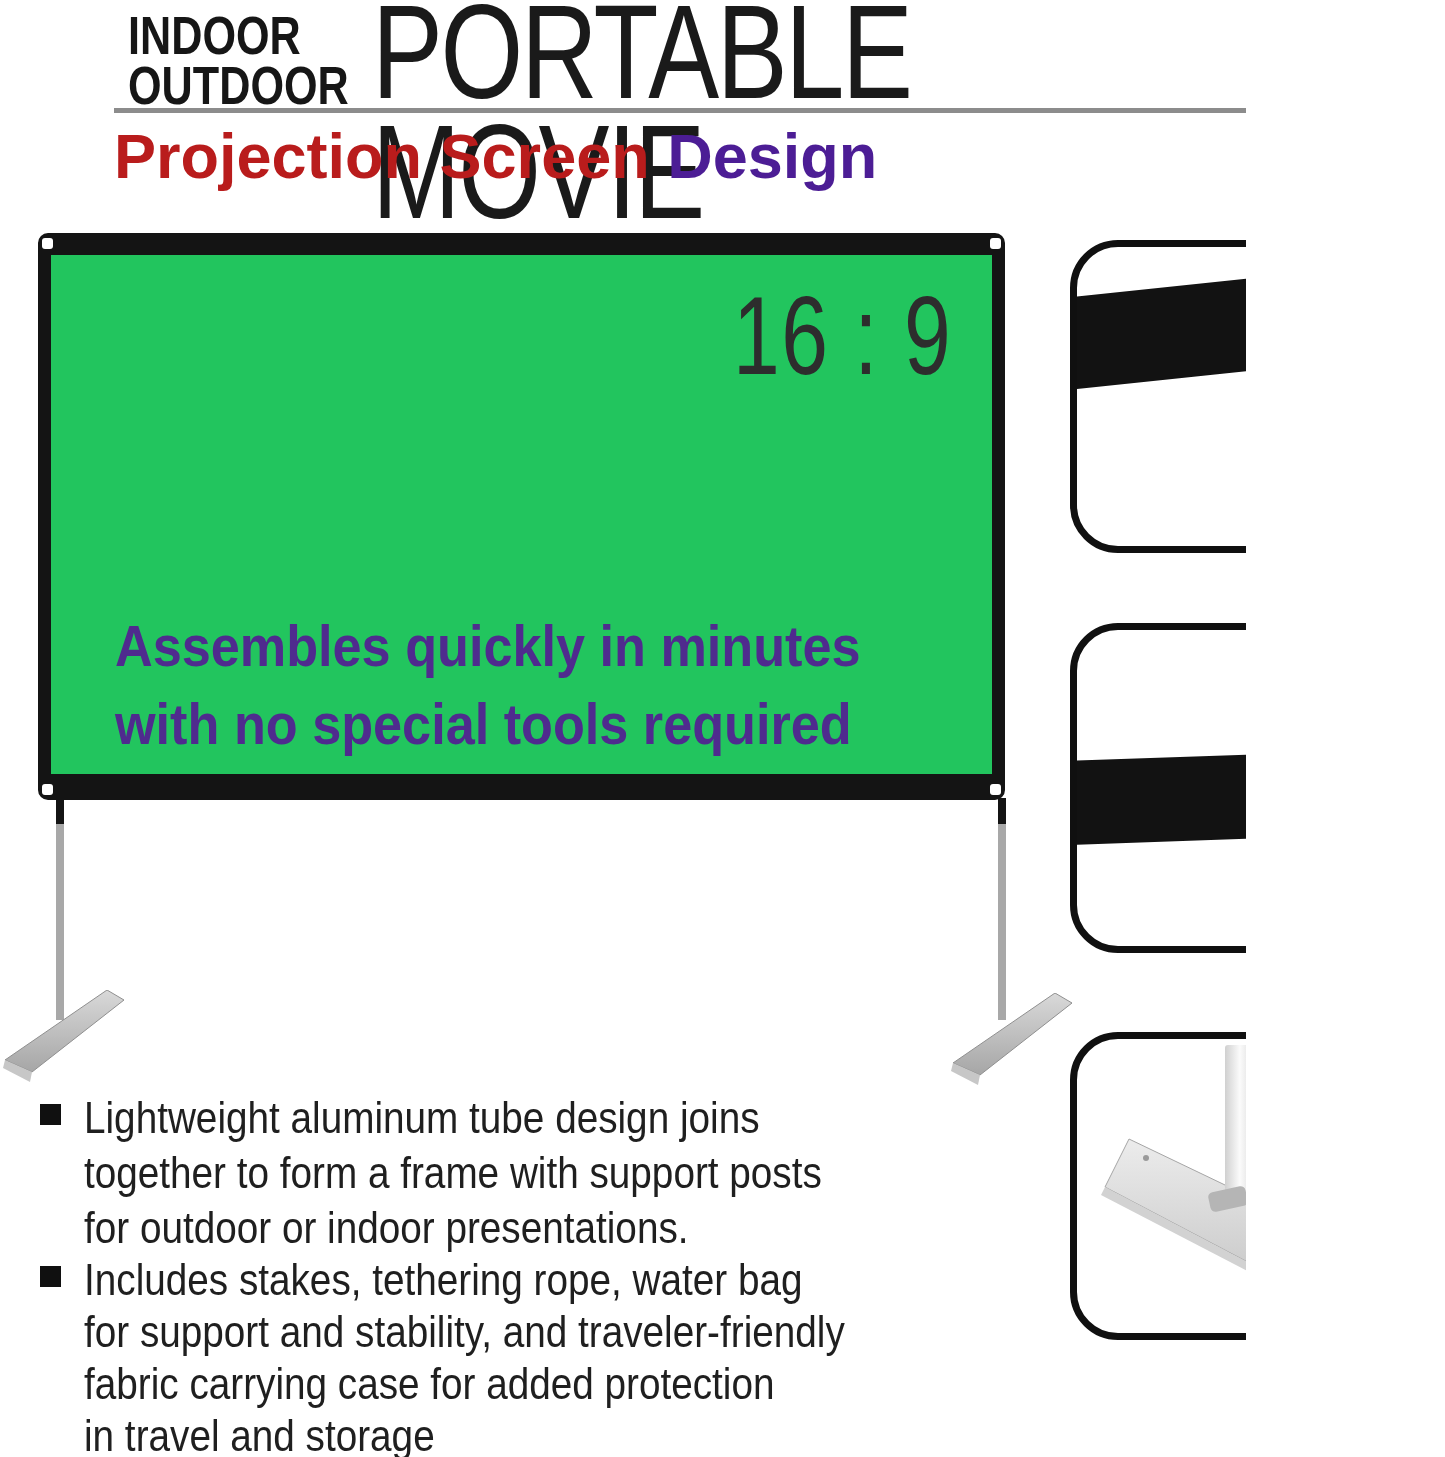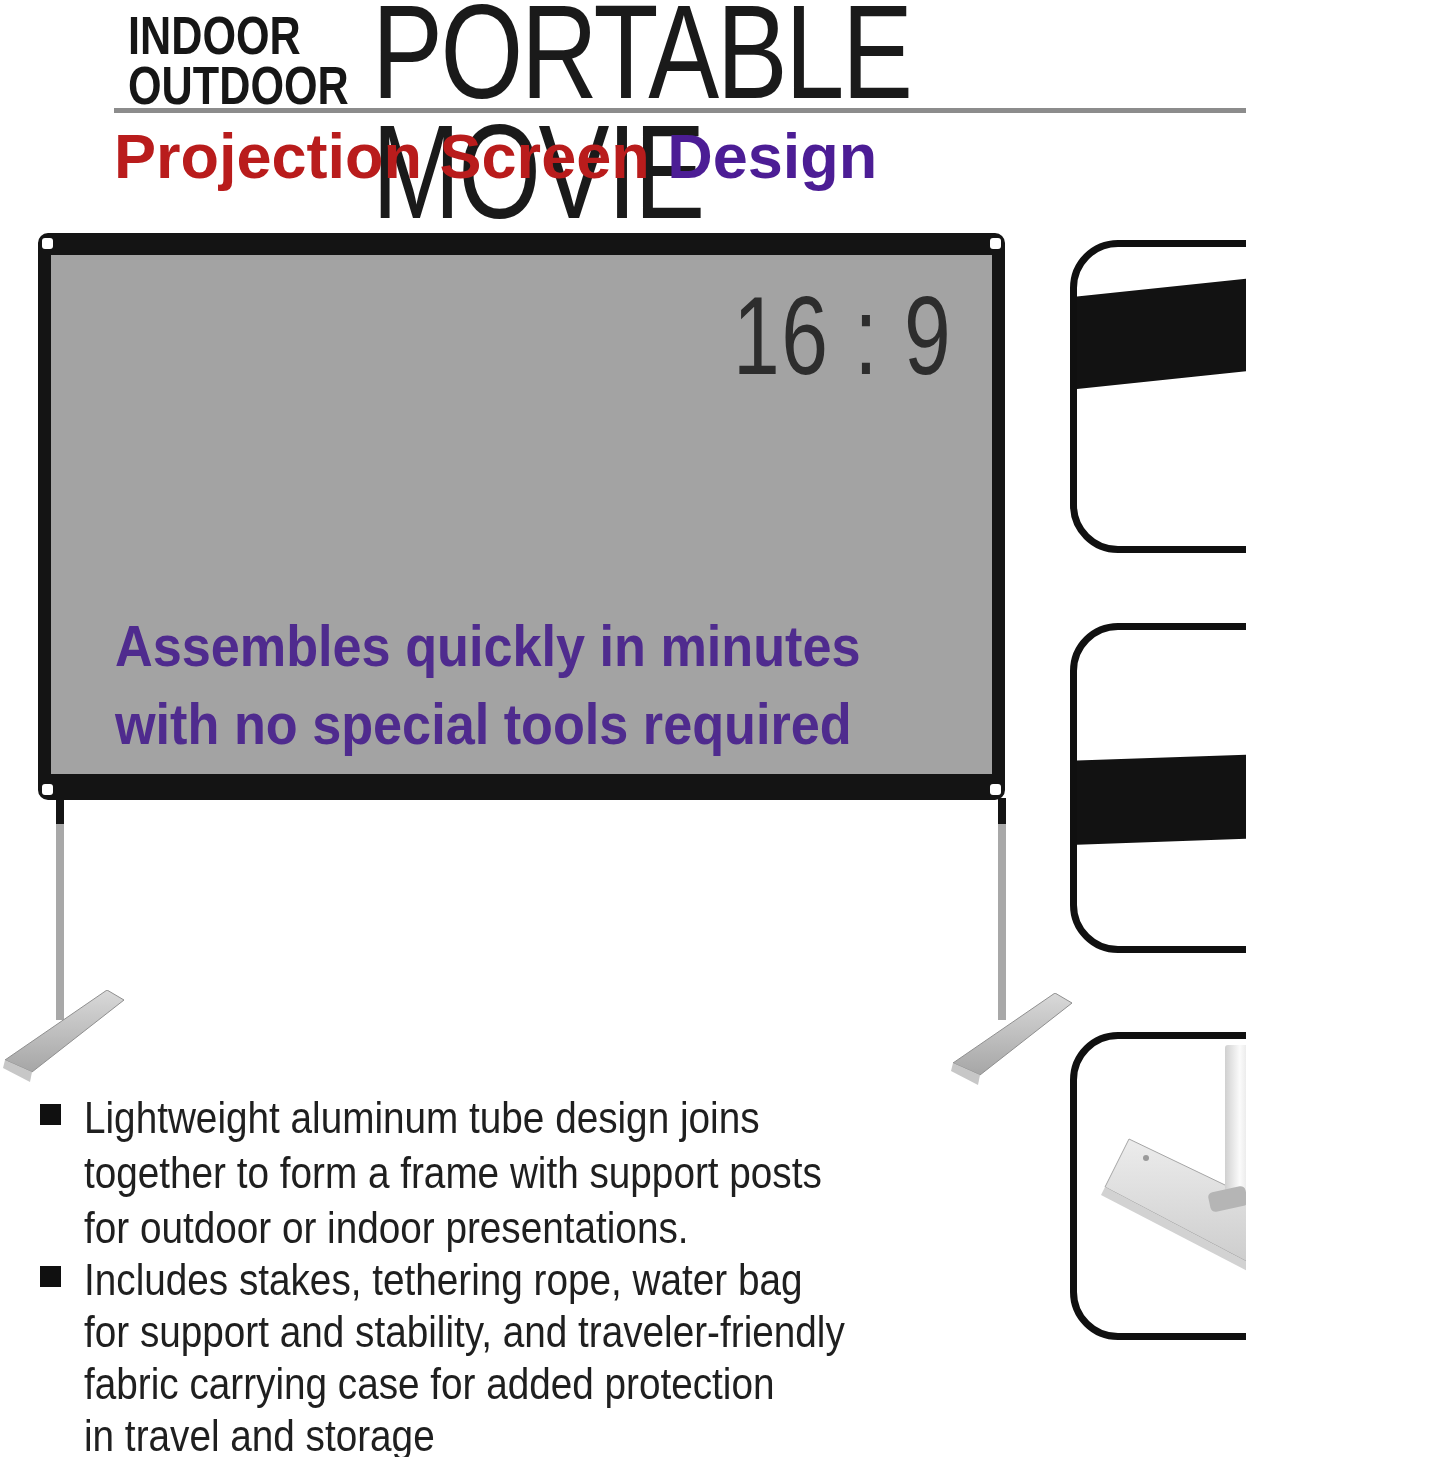--- a/index.html
+++ b/index.html
@@ -12,21 +12,21 @@
     font-size:54px;line-height:50px;transform:scaleX(0.80);transform-origin:left top;letter-spacing:0px;}
   .big-title{position:absolute;left:372px;top:-8px;color:#1a1a1a;font-weight:400;
     font-size:133px;line-height:120px;letter-spacing:-3px;transform:scaleX(0.80);transform-origin:left top;}
   .divider{position:absolute;left:114px;top:108px;width:1218px;height:5px;background:#8c8c8c;}
   .subtitle{position:absolute;left:114px;top:120px;font-size:63px;font-weight:bold;letter-spacing:0px;}
   .subtitle .gray{color:#b91c1c;}
   .subtitle .accent{color:#4c1d95;}
 
   
   .screen-frame{position:absolute;left:38px;top:233px;width:967px;height:567px;box-sizing:border-box;
-    background:#a3a3a3;border-style:solid;border-color:#141414;border-width:22px 13px 26px 13px;border-radius:10px;}
+    background:#22c55e;border-style:solid;border-color:#141414;border-width:22px 13px 26px 13px;border-radius:10px;}
   .eyelet{position:absolute;width:11px;height:11px;background:#ffffff;border-radius:3px;}
   .eyelet.tl{left:-9px;top:-17px;} .eyelet.tr{right:-9px;top:-17px;}
   .eyelet.bl{left:-9px;bottom:-21px;} .eyelet.br{right:-9px;bottom:-21px;}
   .aspect-label{position:absolute;right:40px;top:16px;color:#2d2d2d;font-size:112px;font-weight:400;
     letter-spacing:2px;transform:scaleX(0.75);transform-origin:right top;white-space:nowrap;}
   .screen-caption{position:absolute;left:64px;top:352px;color:#4f2b8e;font-weight:bold;font-size:58px;
     line-height:78px;transform:scaleX(0.90);transform-origin:left top;white-space:nowrap;}
   .leg{position:absolute;top:798px;width:8px;height:222px;background:linear-gradient(#141414 0 26px,#a8a8a8 26px);}
   .leg.left{left:56px;} .leg.right{left:998px;}
   .foot{position:absolute;width:140px;height:95px;}

